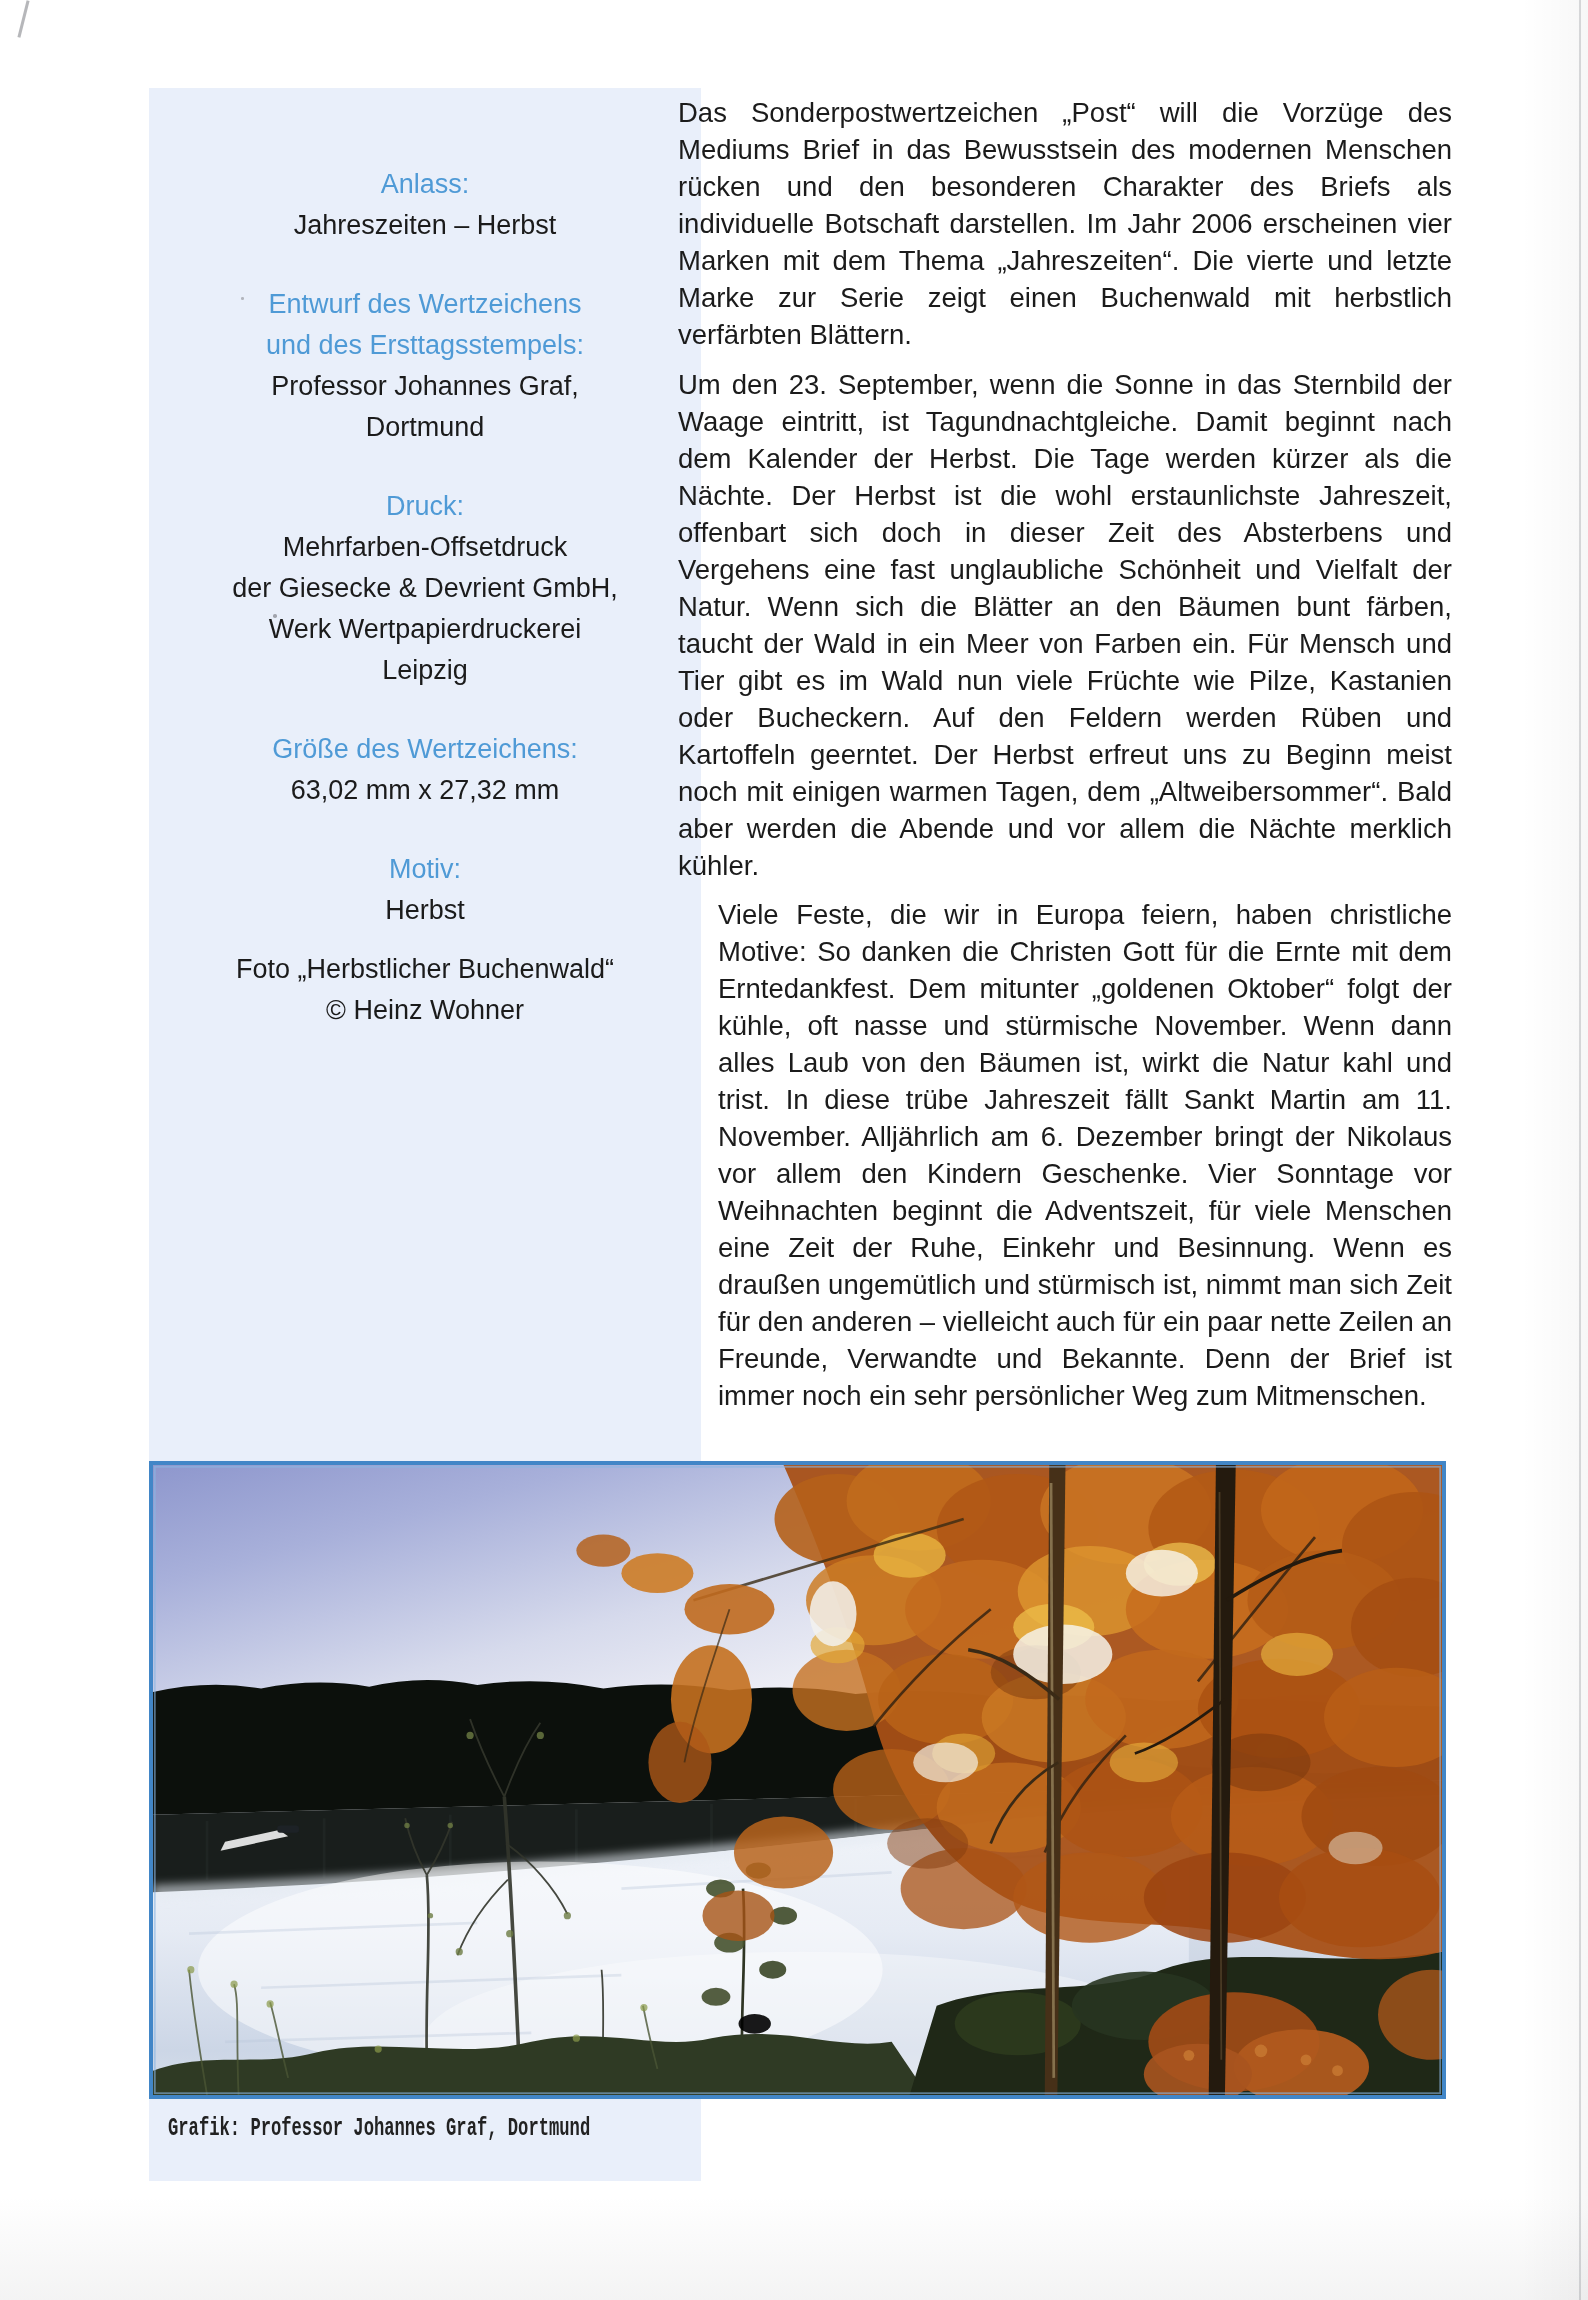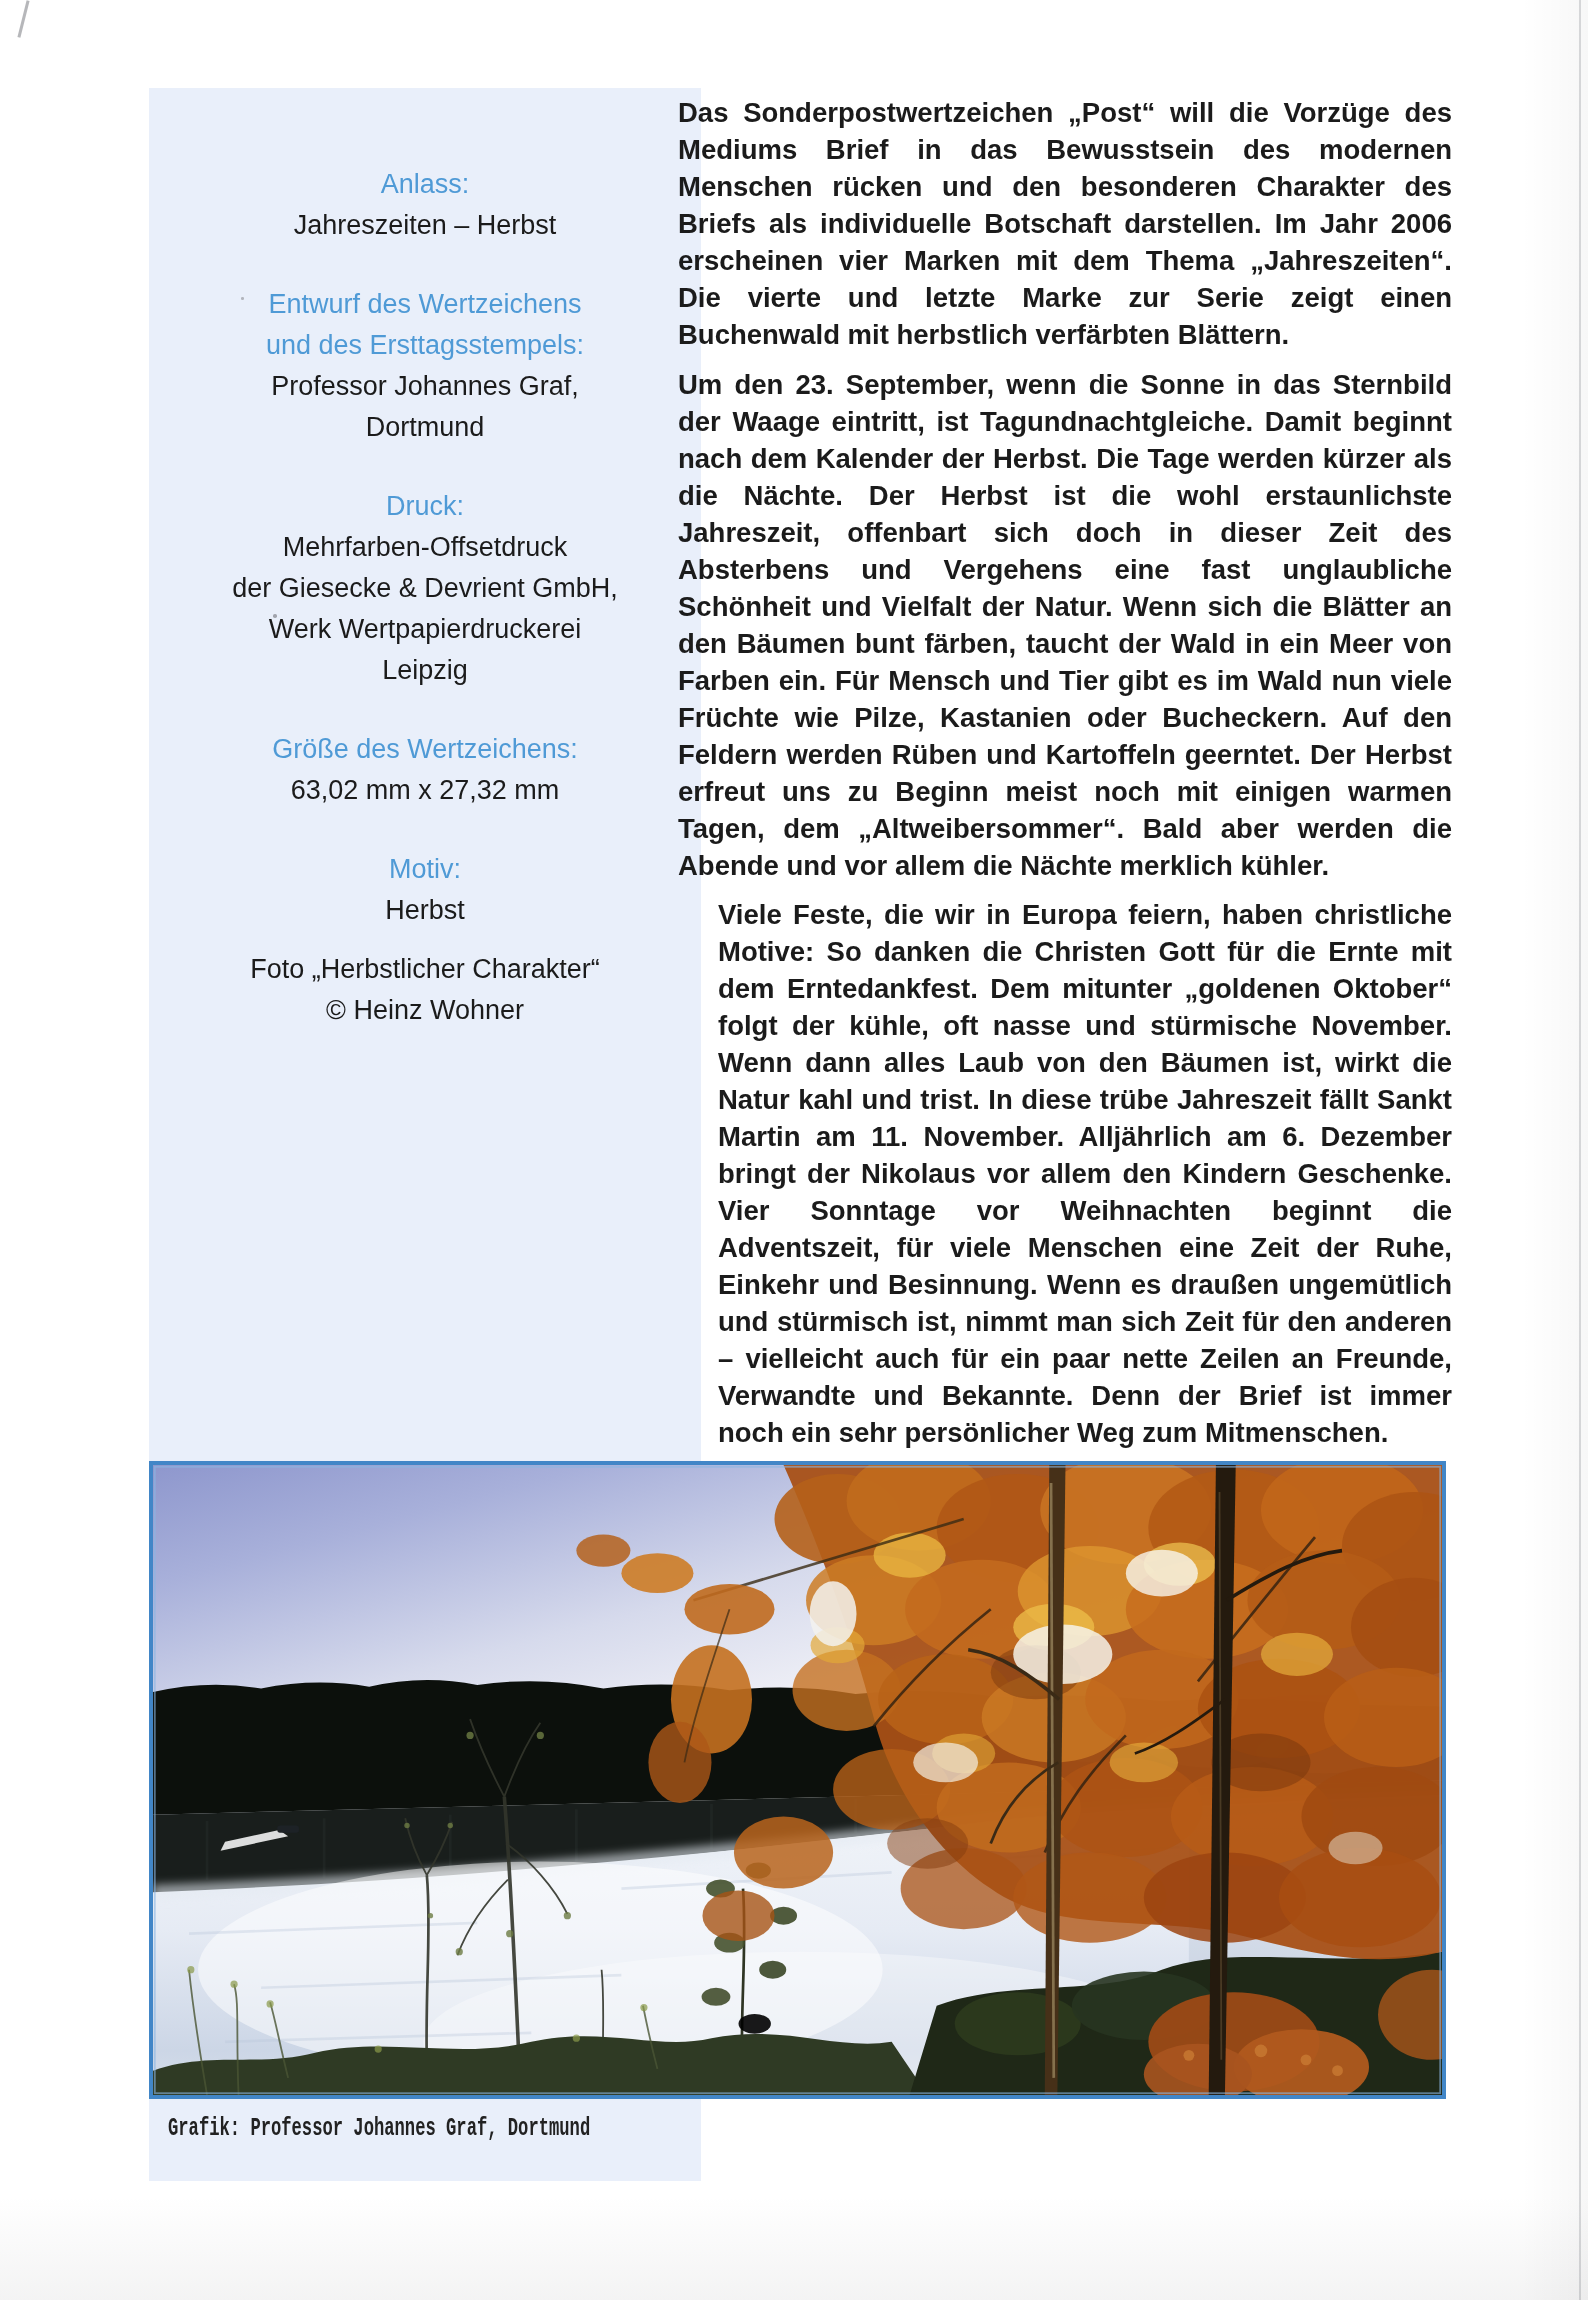--- a/index.html
+++ b/index.html
@@ -23,21 +23,21 @@
   .sec.tight{margin-bottom:18px;}
   .lbl{color:#4f9ad6;font-size:27px;line-height:41px;}
   .val{color:#1b1b1b;font-size:27px;line-height:41px;}
   
   .article{
     position:absolute;left:678px;top:94px;width:774px;
     font-size:27.5px;line-height:37px;
     text-align:justify;
     color:#1b1b1b;
   }
-  .article p{margin:0 0 12.6px 0;font-weight:bold;}
+  .article p{margin:0 0 12.6px 0;}
   .article p:last-child{margin-bottom:0;margin-left:40px;}
   
   .photo{
     position:absolute;left:149px;top:1461px;width:1297px;height:638px;
     border:4.5px solid #4286c7;box-sizing:border-box;
     background:#ffffff;
   }
   .photo svg{display:block;width:100%;height:100%;}
   
   .caption{
@@ -82,21 +82,21 @@
     </div>
     <div class="sec">
       <div class="lbl">Größe des Wertzeichens:</div>
       <div class="val">63,02 mm x 27,32 mm</div>
     </div>
     <div class="sec tight">
       <div class="lbl">Motiv:</div>
       <div class="val">Herbst</div>
     </div>
     <div class="sec">
-      <div class="val">Foto „Herbstlicher Charakter“</div>
+      <div class="val">Foto „Herbstlicher Buchenwald“</div>
       <div class="val">© Heinz Wohner</div>
     </div>
   </div>
 
   <div class="article">
     <p>Das Sonderpostwertzeichen „Post“ will die Vorzüge des Mediums Brief in das Bewusstsein des modernen Menschen rücken und den besonderen Charakter des Briefs als individuelle Botschaft darstellen. Im Jahr 2006 erscheinen vier Marken mit dem Thema „Jahreszeiten“. Die vierte und letzte Marke zur Serie zeigt einen Buchenwald mit herbstlich verfärbten Blättern.</p>
     <p>Um den 23. September, wenn die Sonne in das Sternbild der Waage eintritt, ist Tagundnachtgleiche. Damit beginnt nach dem Kalender der Herbst. Die Tage werden kürzer als die Nächte. Der Herbst ist die wohl erstaunlichste Jahreszeit, offenbart sich doch in dieser Zeit des Absterbens und Vergehens eine fast unglaubliche Schönheit und Vielfalt der Natur. Wenn sich die Blätter an den Bäumen bunt färben, taucht der Wald in ein Meer von Farben ein. Für Mensch und Tier gibt es im Wald nun viele Früchte wie Pilze, Kastanien oder Bucheckern. Auf den Feldern werden Rüben und Kartoffeln geerntet. Der Herbst erfreut uns zu Beginn meist noch mit einigen warmen Tagen, dem „Altweibersommer“. Bald aber werden die Abende und vor allem die Nächte merklich kühler.</p>
     <p>Viele Feste, die wir in Europa feiern, haben christliche Motive: So danken die Christen Gott für die Ernte mit dem Erntedankfest. Dem mitunter „goldenen Oktober“ folgt der kühle, oft nasse und stürmische November. Wenn dann alles Laub von den Bäumen ist, wirkt die Natur kahl und trist. In diese trübe Jahreszeit fällt Sankt Martin am 11. November. Alljährlich am 6. Dezember bringt der Nikolaus vor allem den Kindern Geschenke. Vier Sonntage vor Weihnachten beginnt die Adventszeit, für viele Menschen eine Zeit der Ruhe, Einkehr und Besinnung. Wenn es draußen ungemütlich und stürmisch ist, nimmt man sich Zeit für den anderen – vielleicht auch für ein paar nette Zeilen an Freunde,  Verwandte und Bekannte. Denn der Brief ist immer noch ein sehr persönlicher Weg zum Mitmenschen.</p>
   </div>
 

